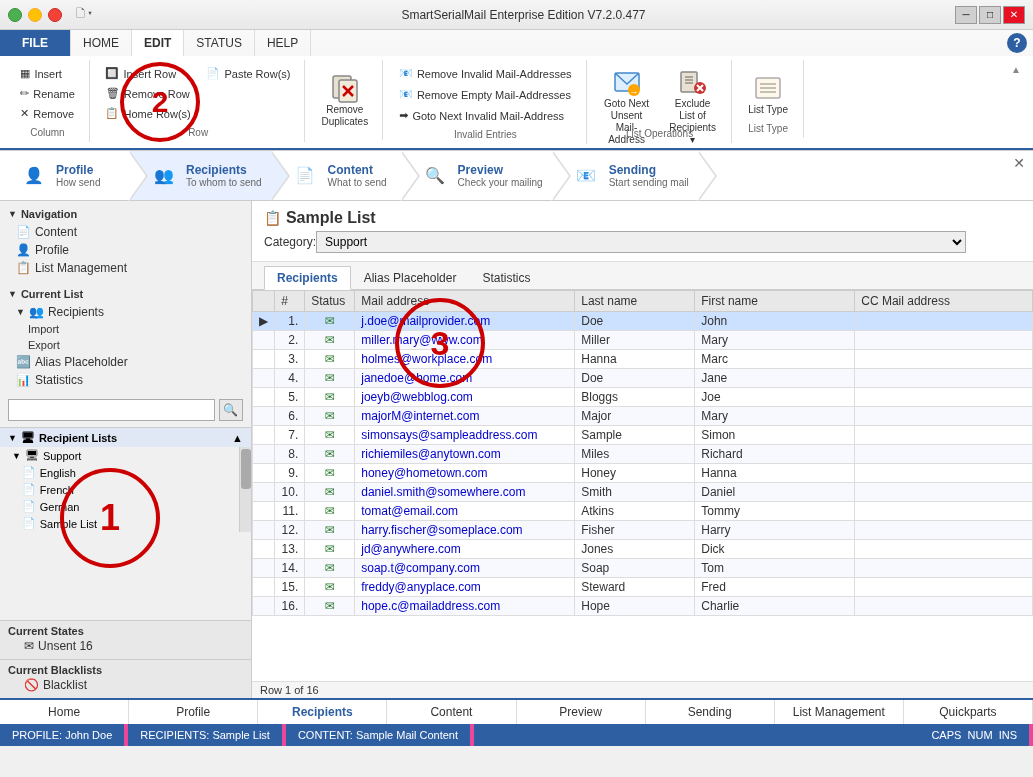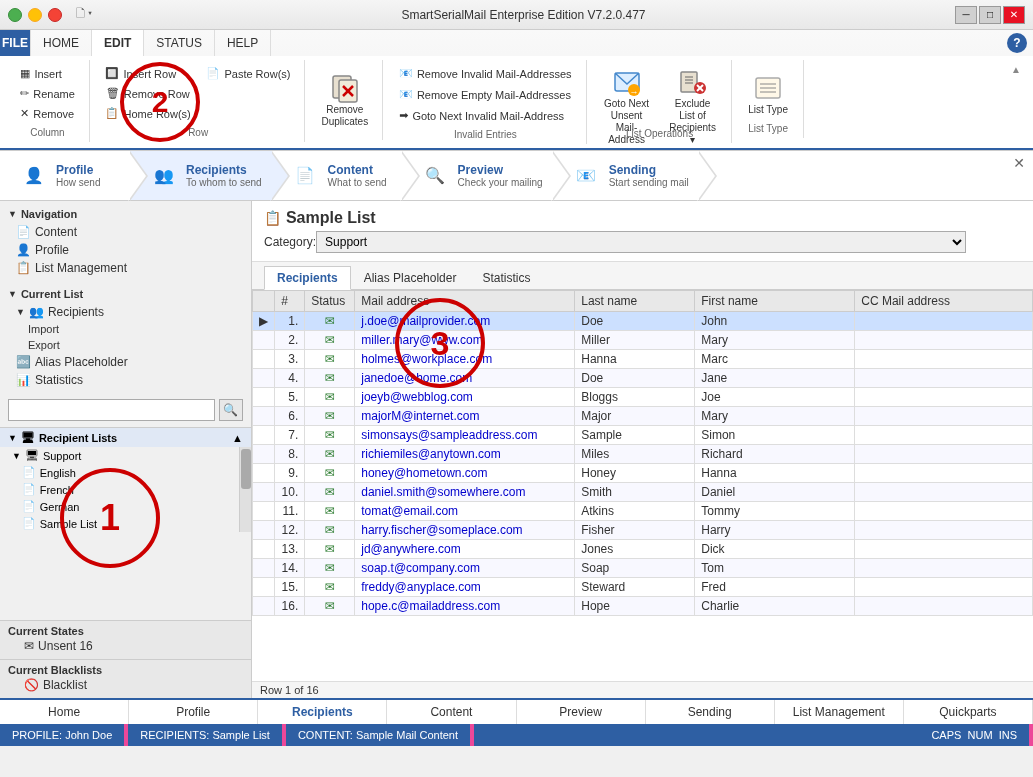--- a/index.html
+++ b/index.html
@@ -15,21 +15,21 @@
     .title-text { font-size: 12px; color: #333; flex: 1; text-align: center; }
     .title-controls { display: flex; gap: 2px; }
     .title-btn { width: 22px; height: 18px; background: #d0d0d0; border: 1px solid #999; font-size: 10px; display: flex; align-items: center; justify-content: center; cursor: pointer; }
     .title-btn.close { background: #e81123; color: white; }
 
     
     .ribbon { background: linear-gradient(to bottom, #f9f9f9, #efefef); border-bottom: 1px solid #ccc; }
     .ribbon-tabs { display: flex; height: 26px; }
     .ribbon-tab { padding: 0 12px; display: flex; align-items: center; font-size: 12px; cursor: pointer; border-right: 1px solid #ddd; color: #333; }
     .ribbon-tab.active { background: white; font-weight: bold; border-bottom: none; }
-    .ribbon-tab.file { background: #2e5fa3; color: white; padding: 0 2px; font-weight: bold; }
+    .ribbon-tab.file { background: #2e5fa3; color: white; padding: 0 22px; font-weight: bold; }
     .ribbon-content { background: white; border-bottom: 2px solid #2e5fa3; padding: 4px 6px; display: flex; gap: 2px; align-items: flex-start; min-height: 90px; }
     .ribbon-group { border-right: 1px solid #ddd; padding: 4px 8px; display: flex; flex-direction: column; align-items: center; min-width: 60px; }
     .ribbon-group-label { font-size: 10px; color: #666; margin-top: auto; padding-top: 4px; }
     .ribbon-btn { display: flex; flex-direction: column; align-items: center; padding: 3px 5px; cursor: pointer; border: 1px solid transparent; border-radius: 2px; font-size: 11px; color: #333; min-width: 50px; text-align: center; }
     .ribbon-icon { width: 32px; height: 32px; display: flex; align-items: center; justify-content: center; font-size: 20px; }
     .ribbon-btn-sm { display: flex; align-items: center; gap: 4px; padding: 2px 5px; cursor: pointer; border: 1px solid transparent; border-radius: 2px; font-size: 11px; color: #333; white-space: nowrap; }
     .ribbon-group-col { display: flex; flex-direction: column; gap: 2px; }
 
     
     .wizard-bar { display: flex; height: 50px; background: white; border-bottom: 1px solid #ccc; align-items: stretch; }

